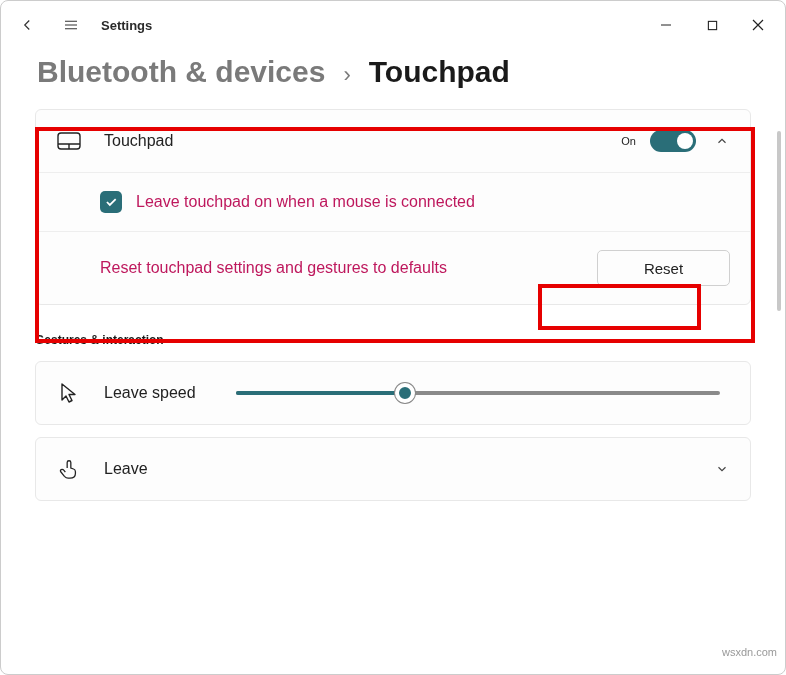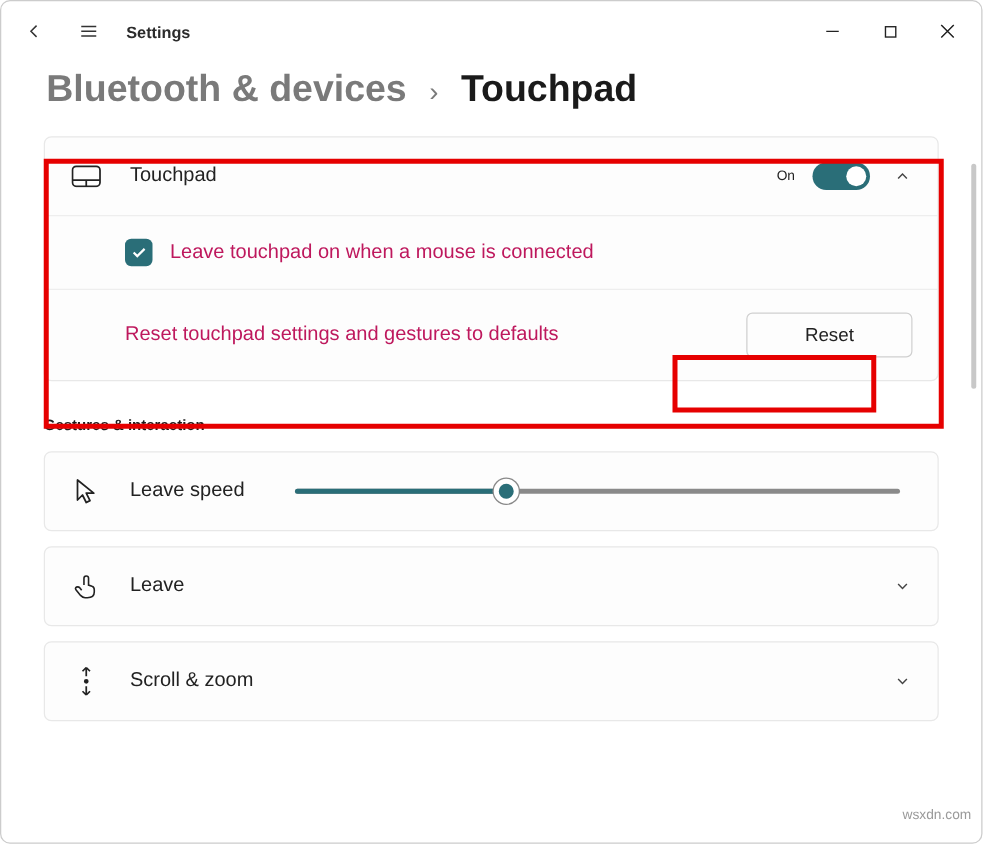--- a/index.html
+++ b/index.html
@@ -174,37 +174,20 @@
       <div class="row-label">Leave</div>
       <div class="spacer"></div>
       <div class="chevron">
         <svg width="14" height="14" viewBox="0 0 24 24" fill="none" stroke="#444" stroke-width="2">
             <path d="M6 9l6 6 6-6"></path>
           </svg>
       </div>
     </div>
   </div>
 
-  <div class="card">
-    <div class="row">
-      <div class="row-icon">
-        <svg width="18" height="24" viewBox="0 0 18 24" fill="none" stroke="#222" stroke-width="1.4">
-            <path d="M9 1l-3 3M9 1l3 3M9 1v7M9 23l-3-3M9 23l3-3M9 23v-7"></path>
-            <circle cx="9" cy="12" r="1.2" fill="#222"></circle>
-          </svg>
-      </div>
-      <div class="row-label">Scroll &amp; zoom</div>
-      <div class="spacer"></div>
-      <div class="chevron">
-        <svg width="14" height="14" viewBox="0 0 24 24" fill="none" stroke="#444" stroke-width="2">
-            <path d="M6 9l6 6 6-6"></path>
-          </svg>
-      </div>
-    </div>
-  </div>
 
 </div>
 
 <div class="hl-card hl-outer"></div>
 <div class="hl-inner"></div>
 
 <div class="scrollbar"></div>
 
 <div class="wm">wsxdn.com</div>
 

